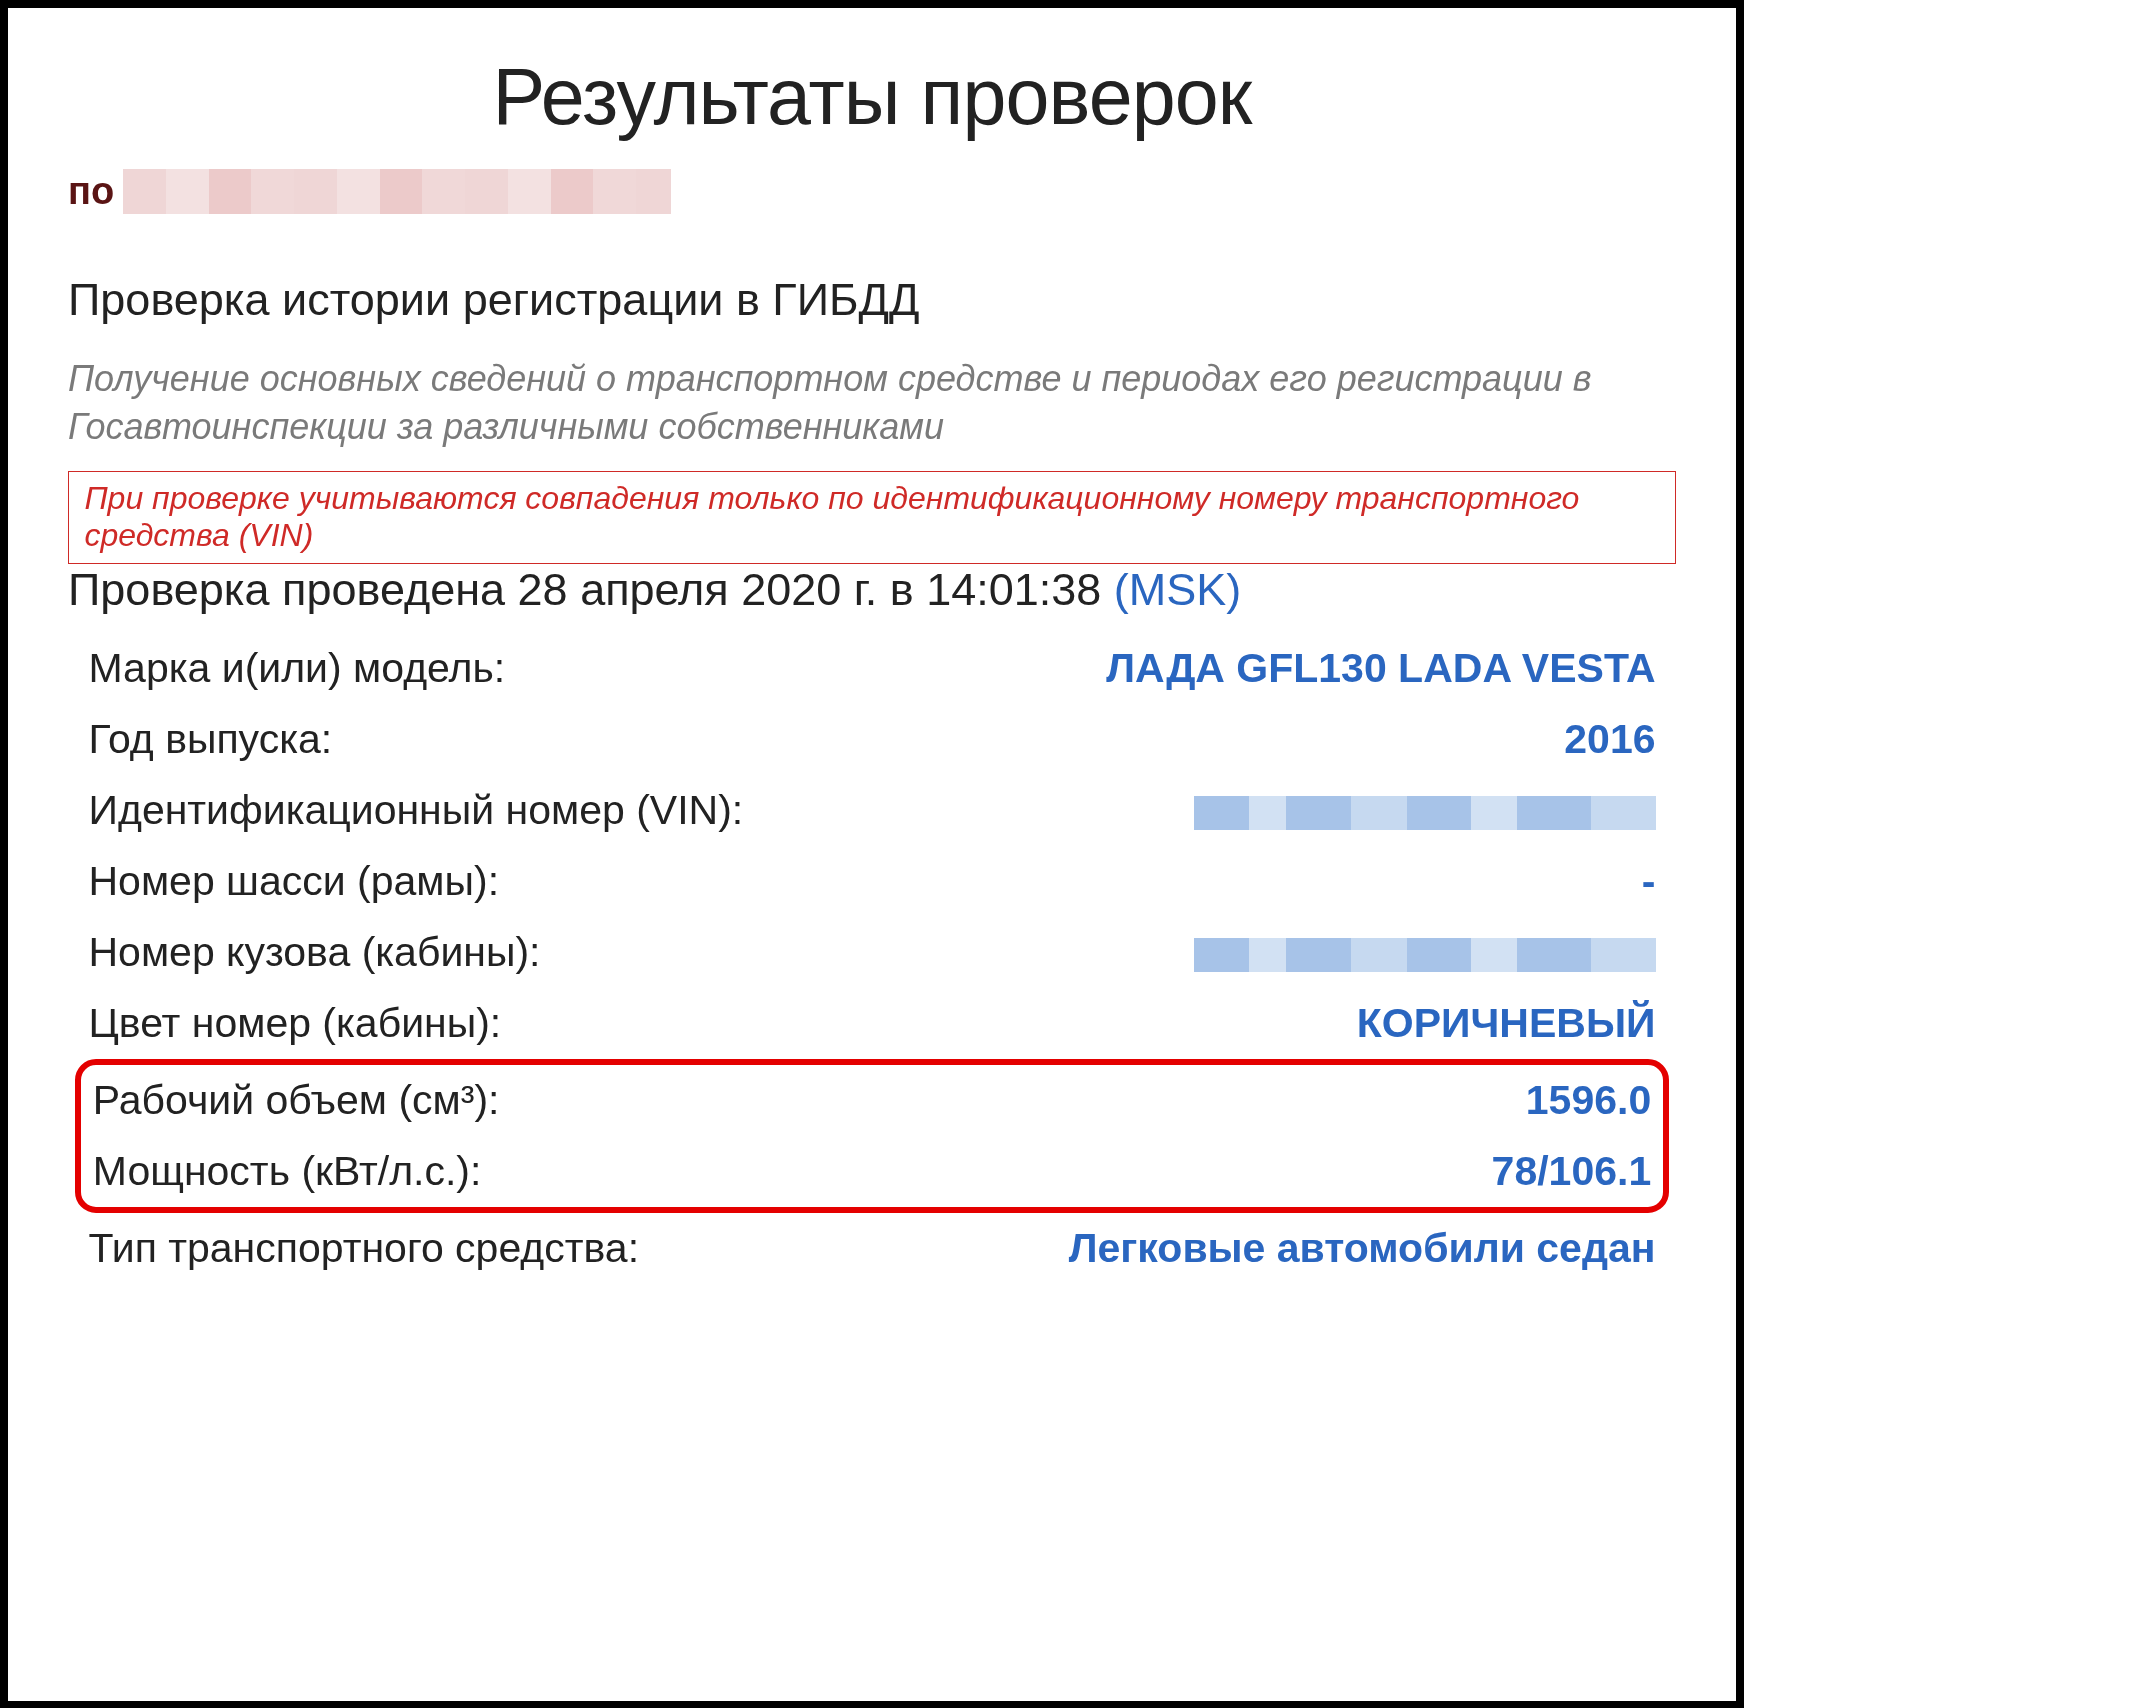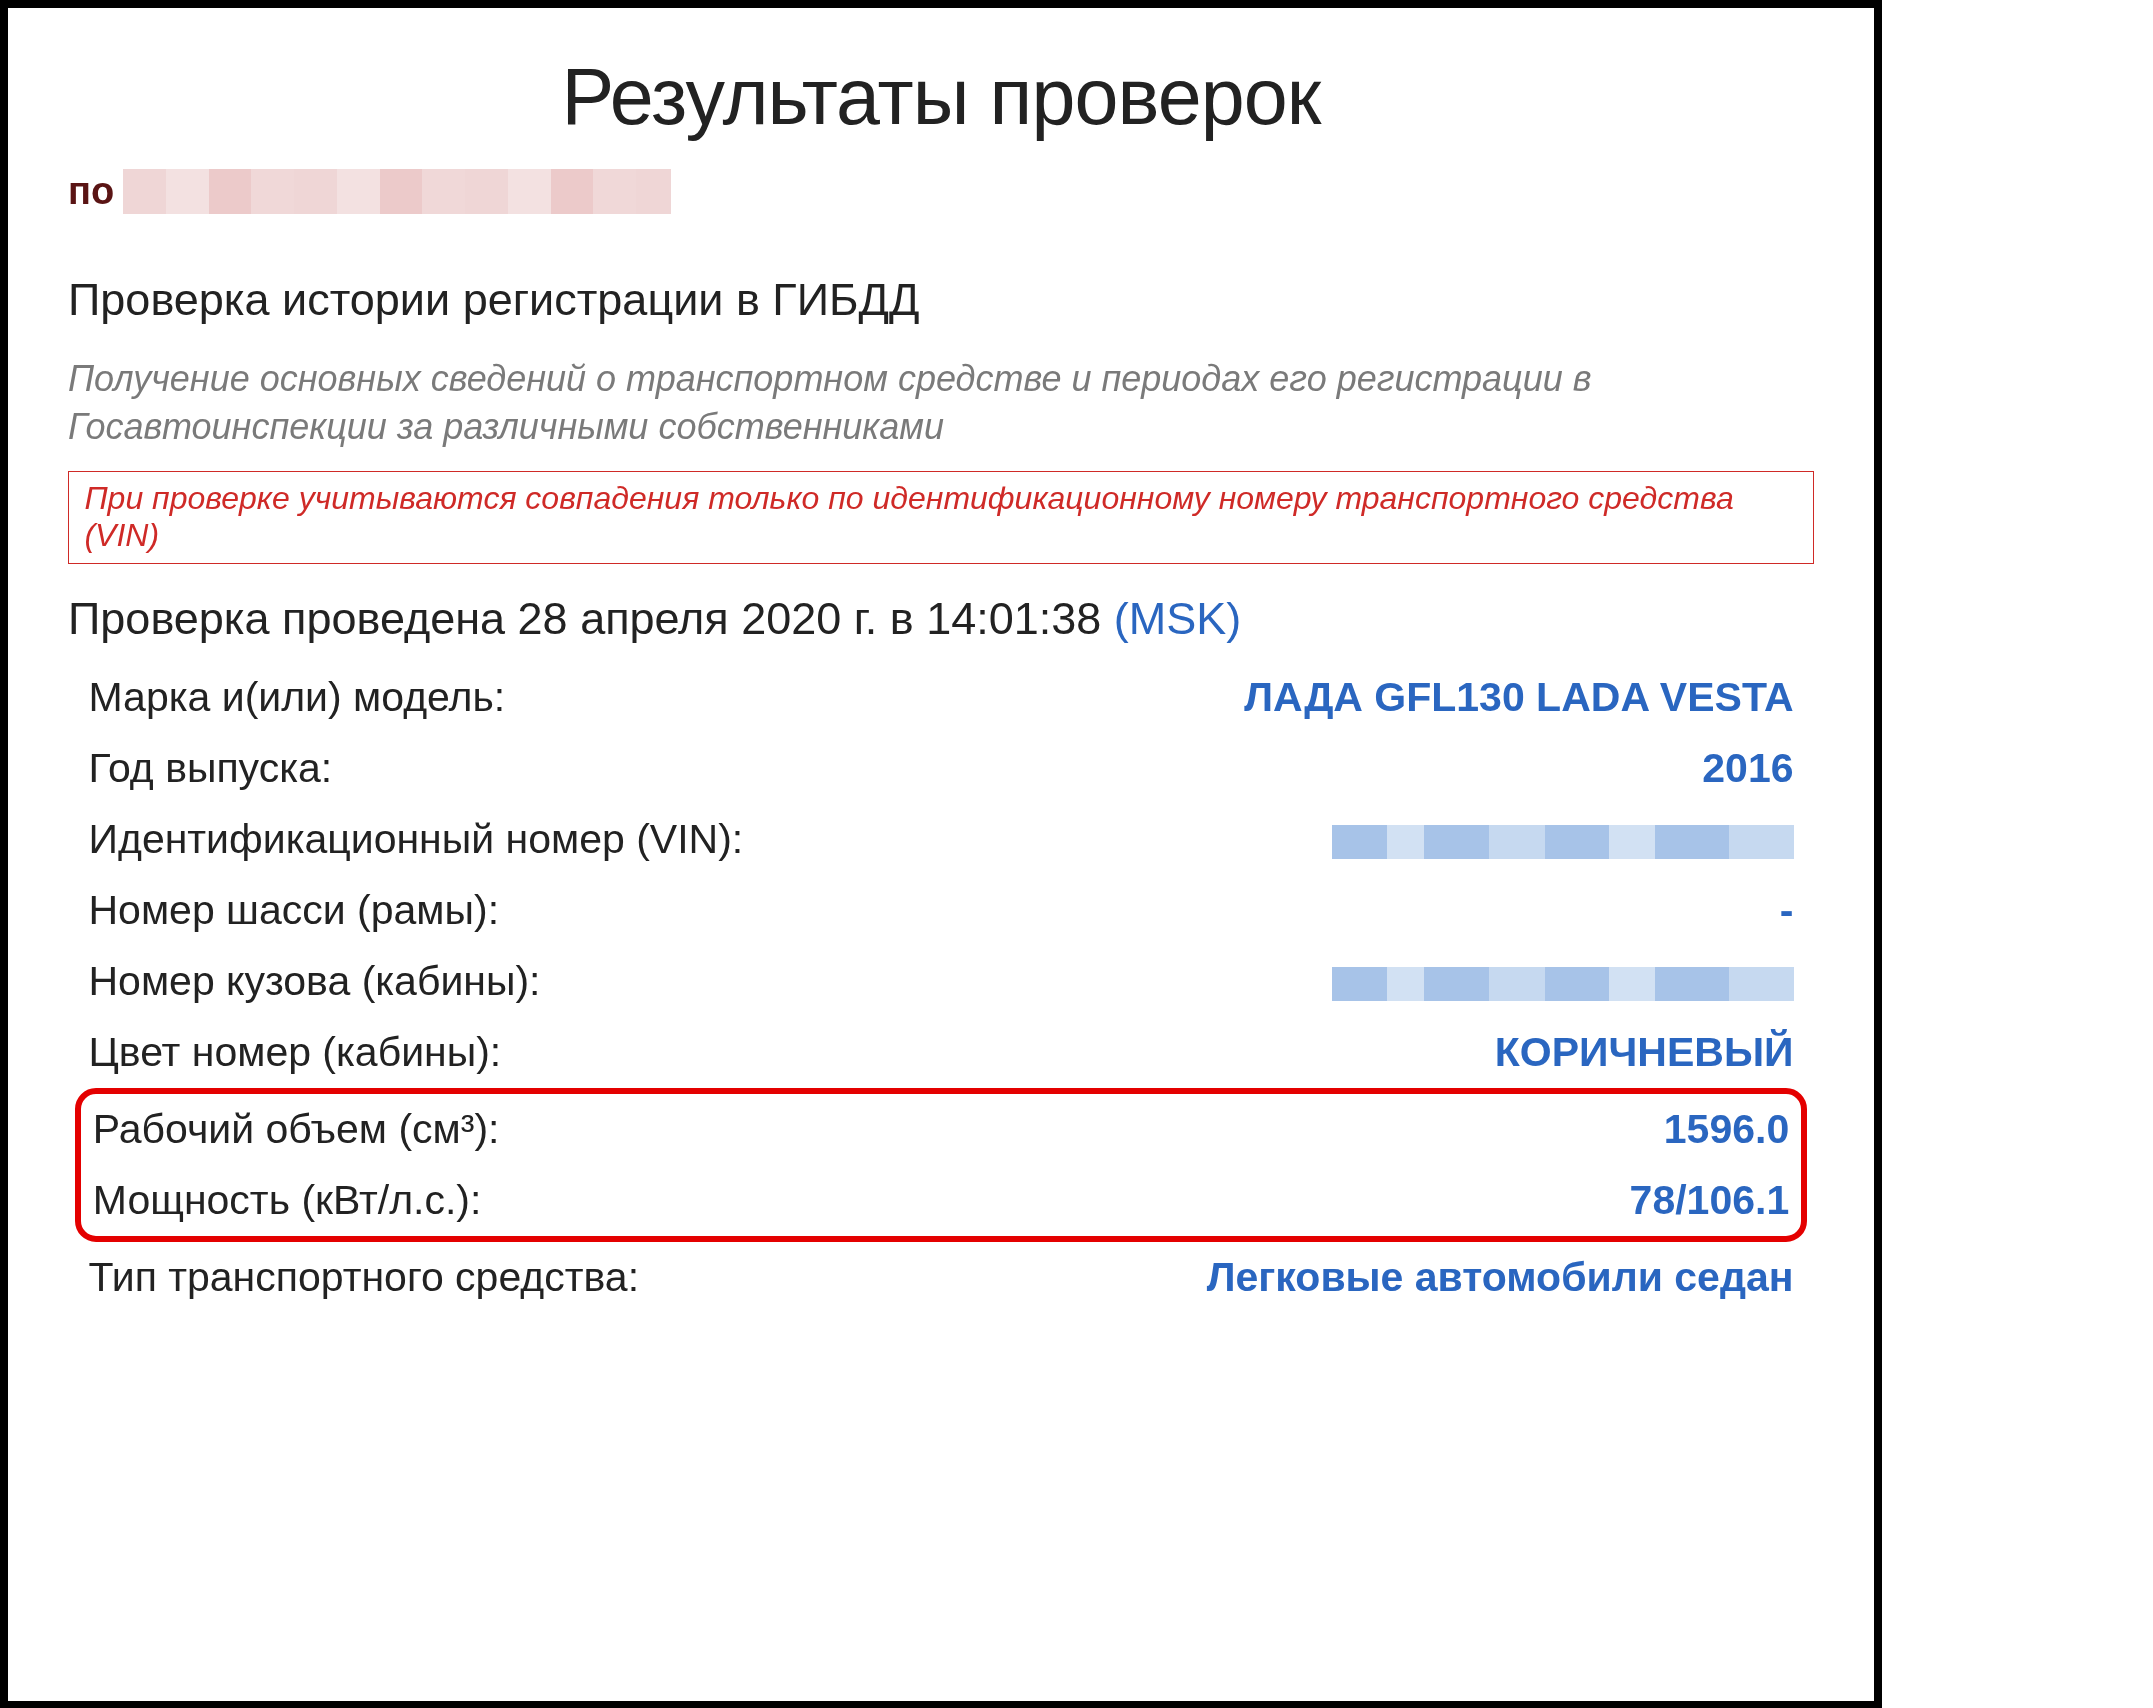--- a/index.html
+++ b/index.html
@@ -8,21 +8,21 @@
     background: #fff;
   }
   body {
     font-family: "Helvetica Neue", Helvetica, Arial, sans-serif;
     color: #222;
   }
   .outer-frame {
     border: 8.6px solid #000;
     box-sizing: border-box;
     padding: 34px 60px 26px 60px;
-    width: 1882px;
+    width: 1744px;
     height: 1709px;
   }
   h1.title {
     text-align: center;
     font-size: 79px;
     font-weight: 400;
     margin: 8.6px 0 26px 0;
     letter-spacing: -0.9px;
   }
   .subtitle-line {
@@ -60,21 +60,20 @@
     color: #7a7a7a;
     line-height: 1.35;
     margin-bottom: 19px;
   }
   .warning-box {
     border: 1.7px solid #cf2a27;
     color: #cf2a27;
     font-style: italic;
     font-size: 32px;
     padding: 8.6px 15.4px;
-    margin-bottom: 29px;
   }
   .timestamp-line {
     font-size: 45px;
     margin-bottom: 17px;
   }
   .tz {
     color: #2a66c0;
   }
   .spec-list {
     margin: 0 15.4px;

